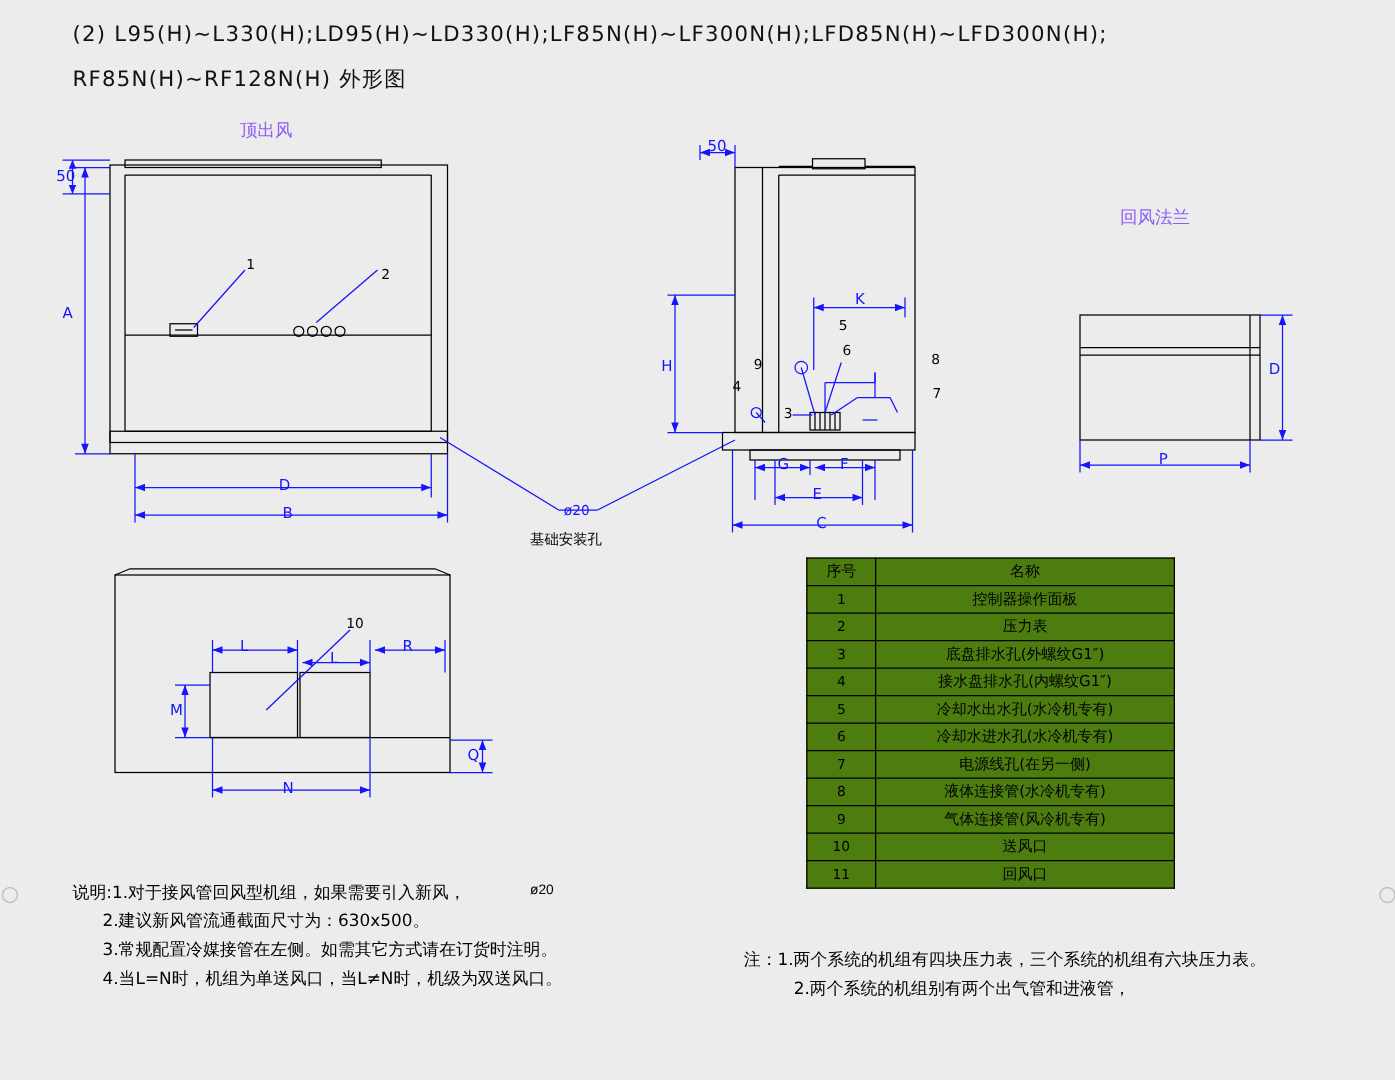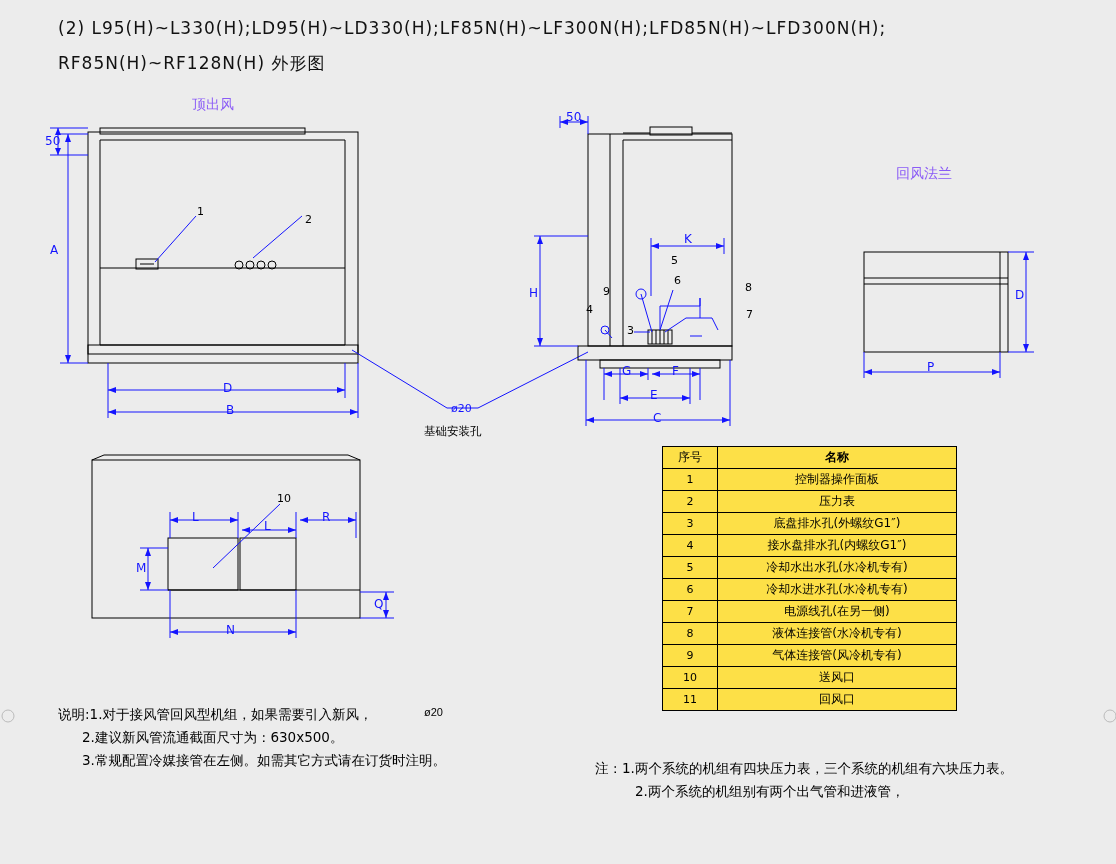--- a/index.html
+++ b/index.html
@@ -45,39 +45,39 @@
   .blue-num {
     font-size: 11px;
     color: #1414ff;
     font-family: "DejaVu Sans", sans-serif;
   }
   svg { position: absolute; left: 0; top: 0; }
 
   
   #parts-table {
     position: absolute;
-    left: 662px;
+    left: 645px;
     top: 446px;
     border-collapse: collapse;
-    background: #fde047;
+    background: #4d7c0f;
     font-family: "DejaVu Sans", sans-serif;
   }
   #parts-table td, #parts-table th {
     border: 1px solid #000;
     font-size: 12px;
     font-weight: normal;
     text-align: center;
     height: 21px;
     padding: 0 4px;
     color: #000;
   }
   #parts-table td.idx { width: 46px; font-size: 11px; }
   #parts-table td.nm { width: 230px; text-align: center; }
   #parts-table th.idx { width: 46px; }
-  #parts-table th.nm { width: 230px; font-weight: bold; }
+  #parts-table th.nm { width: 230px; }
 
   .notes {
     font-size: 13.5px;
     color: #000;
     font-family: "DejaVu Sans", sans-serif;
     white-space: nowrap;
     line-height: 23px;
   }
   #notes-left { position: absolute; left: 58px; top: 703px; }
   #notes-right { position: absolute; left: 595px; top: 757px; }
@@ -382,18 +382,19 @@
         <td class="idx">11</td>
         <td class="nm">回风口</td>
       </tr>
   </tbody>
 </table>
 
 <div id="notes-left" class="notes">
   <div>说明:1.对于接风管回风型机组，如果需要引入新风，</div>
   <div class="note-indent">2.建议新风管流通截面尺寸为：630x500。</div>
   <div class="note-indent">3.常规配置冷媒接管在左侧。如需其它方式请在订货时注明。</div>
+  <div class="note-indent">4.当L=N时，机组为单送风口，当L≠N时，机级为双送风口。</div>
 </div>
 
 <div id="notes-right" class="notes">
   <div>注：1.两个系统的机组有四块压力表，三个系统的机组有六块压力表。</div>
   <div class="note-indent2">2.两个系统的机组别有两个出气管和进液管，</div>
 </div>
 
 </body></html>

